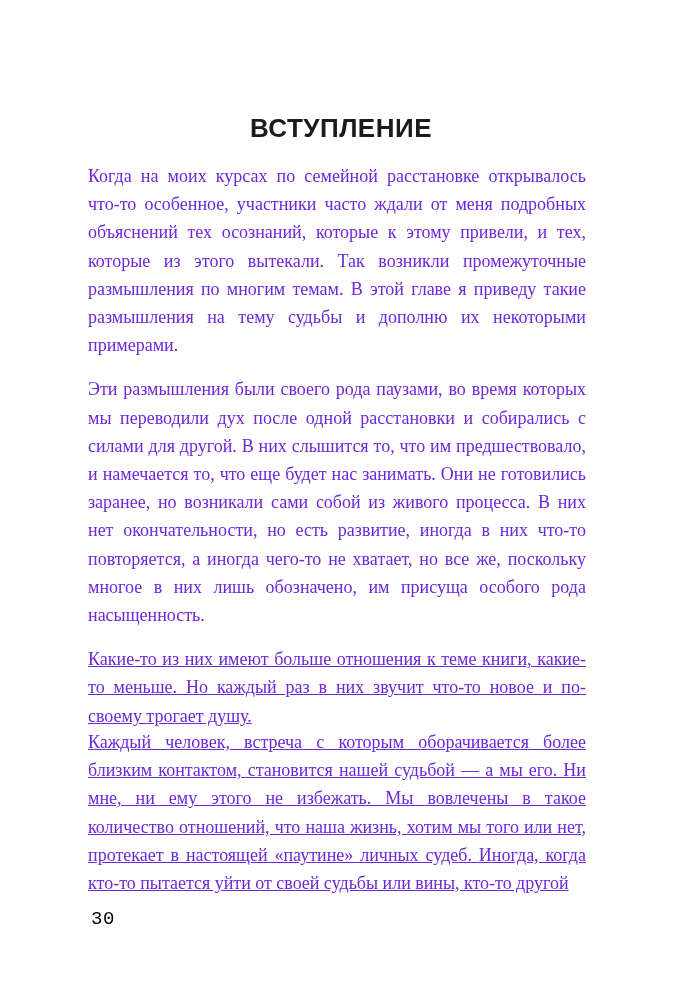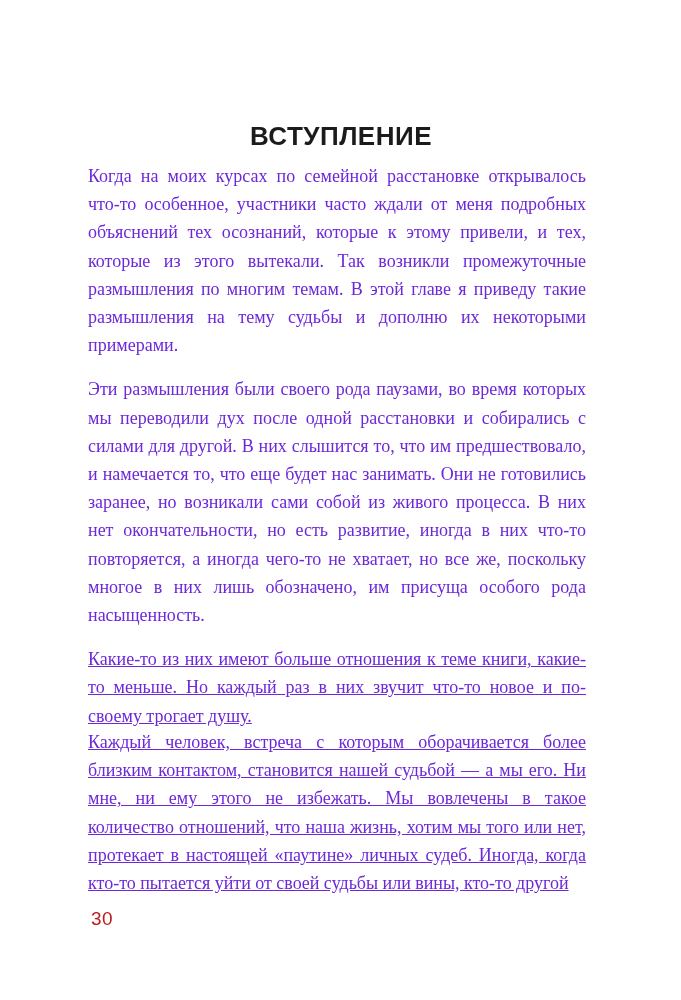--- a/index.html
+++ b/index.html
@@ -24,21 +24,21 @@
   }
 
   .chapter-heading {
     font-family: "Liberation Sans", "DejaVu Sans", sans-serif;
     font-weight: bold;
     font-size: 26px;
     letter-spacing: 0.5px;
     text-align: center;
     color: #1b1b1b;
     line-height: 1.1;
-    margin: 16px;
+    margin: 8px;
   }
 
   #heading-intro-wrap {
     position: absolute;
     left: 88px;
     top: 106px;
     width: 506px;
   }
 
   #para-block-1 {
@@ -76,23 +76,23 @@
 
   p.body-par:last-child {
     margin-bottom: 0;
     text-decoration: underline;
   }
 
   .page-number {
     position: absolute;
     left: 91px;
     top: 908px;
-    font-family: Liberation Sans, sans-serif;
+    font-family: Liberation Mono, monospace;
     font-size: 19px;
-    color: #b91c1c;
+    color: #000000;
     letter-spacing: 0.5px;
   }
 </style>
 </head>
 <body>
 
 <div class="page">
 
   <div id="heading-intro-wrap">
     <h1 class="chapter-heading">ВСТУПЛЕНИЕ</h1>

